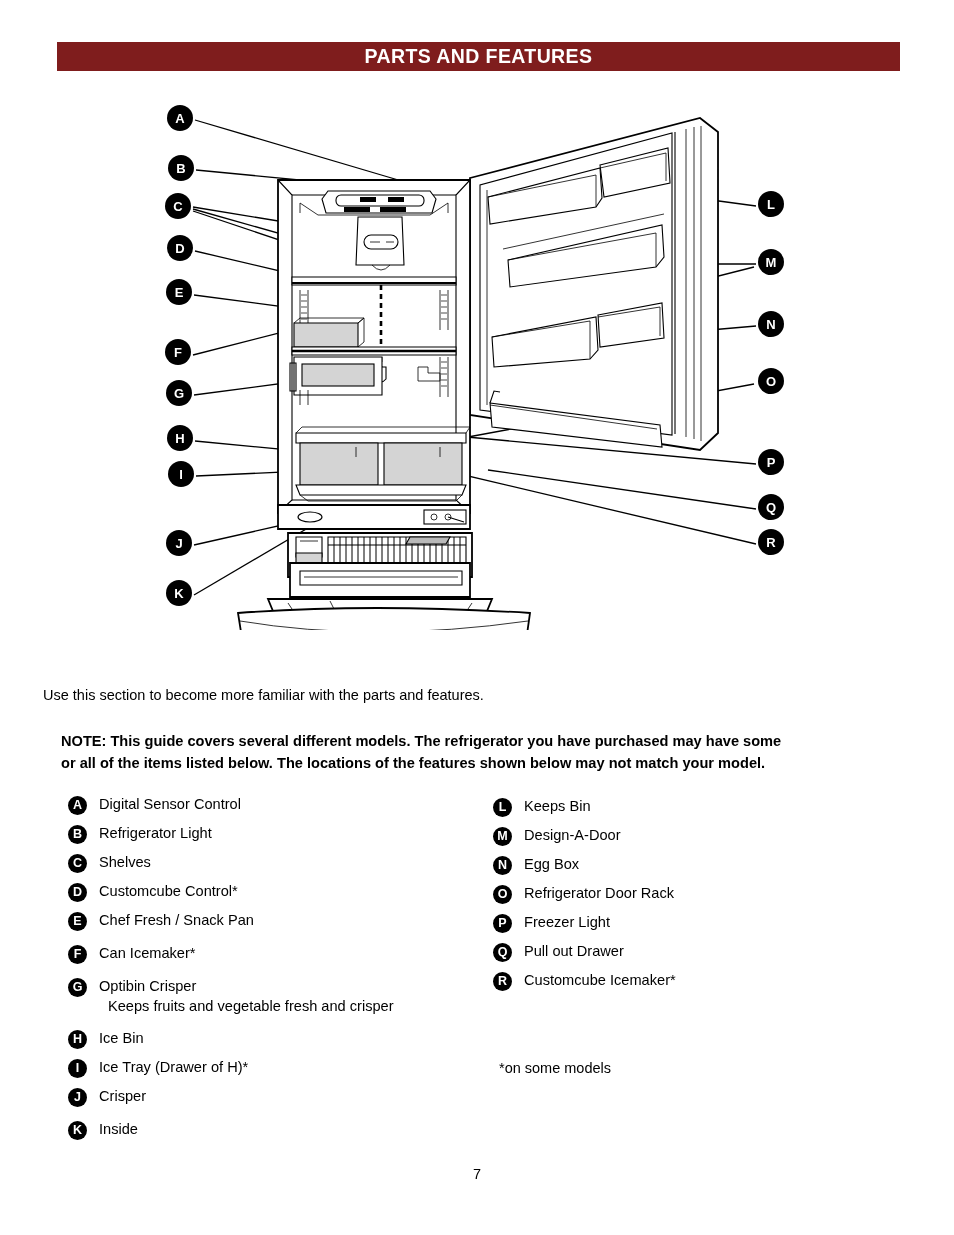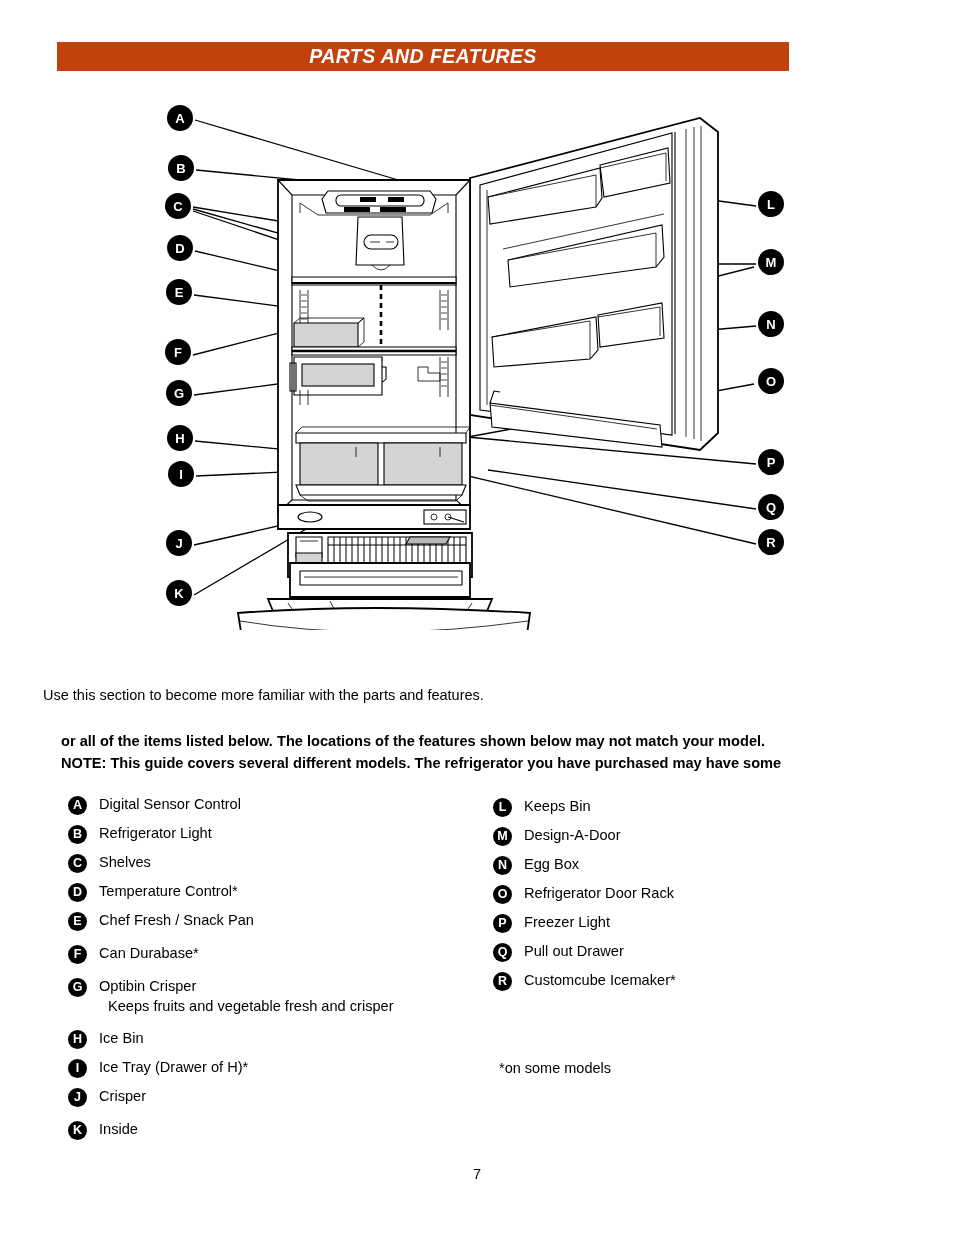--- a/index.html
+++ b/index.html
@@ -18,24 +18,23 @@
   .page {
     position: absolute;
     inset: 0;
   }
 
   
   .header-bar {
     position: absolute;
     left: 57px;
     top: 42px;
-    width: 732px;
+    width: 843px;
     height: 29px;
-    background: #c2410c;
-    font-style: italic;
+    background: #7f1d1d;
   }
   .header-title {
     position: absolute;
     left: 0;
     top: 0;
     width: 100%;
     height: 29px;
     line-height: 29px;
     text-align: center;
     color: #ffffff;
@@ -433,48 +432,48 @@
             <circle class="cbadge" cx="771" cy="457" r="13"></circle>
             <text class="cbadge-t" x="771" y="462">R</text>
           </g>
       </g>
     </svg>
   </div>
 
   <div class="intro-text">Use this section to become more familiar with the parts and features.</div>
 
   <div class="note-block">
+    <div class="line">NOTE: This guide covers several different models. The refrigerator you have purchased may have some</div>
     <div class="line">or all of the items listed below. The locations of the features shown below may not match your model.</div>
-    <div class="line">NOTE: This guide covers several different models. The refrigerator you have purchased may have some</div>
   </div>
 
   <div class="list-col left">
     <div class="list-item">
       <span class="badge">A</span>
       <span class="item-text">Digital Sensor Control</span>
     </div>
     <div class="list-item">
       <span class="badge">B</span>
       <span class="item-text">Refrigerator Light</span>
     </div>
     <div class="list-item">
       <span class="badge">C</span>
       <span class="item-text">Shelves</span>
     </div>
     <div class="list-item">
       <span class="badge">D</span>
-      <span class="item-text">Temperature Control*</span>
+      <span class="item-text">Customcube Control*</span>
     </div>
     <div class="list-item">
       <span class="badge">E</span>
       <span class="item-text">Chef Fresh / Snack Pan</span>
     </div>
     <div class="list-item gap-before">
       <span class="badge">F</span>
-      <span class="item-text">Can Durabase*</span>
+      <span class="item-text">Can Icemaker*</span>
     </div>
     <div class="list-item gap-before">
       <span class="badge">G</span>
       <span class="item-text">
         <span>Optibin Crisper</span>
         <span class="sub">Keeps fruits and vegetable fresh and crisper</span>
       </span>
     </div>
     <div class="list-item gap-before">
       <span class="badge">H</span>

